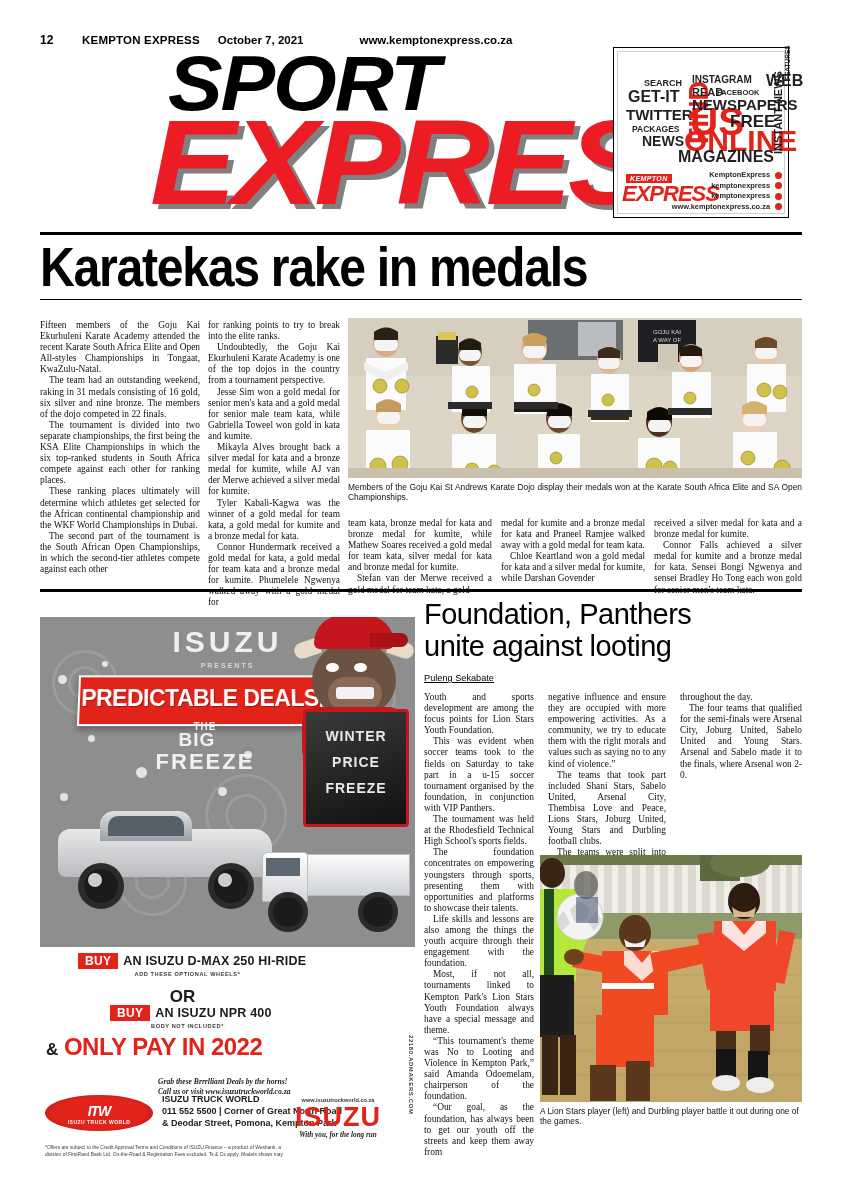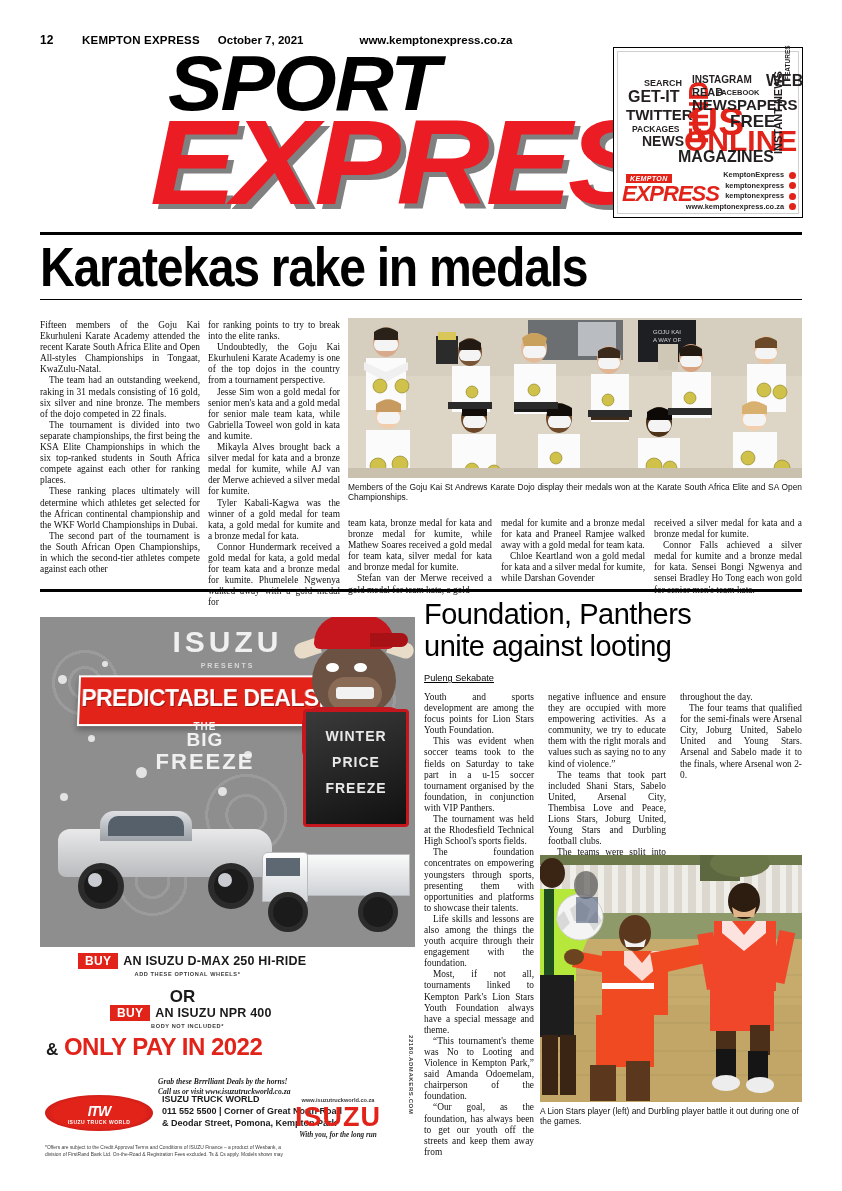--- a/index.html
+++ b/index.html
@@ -30,21 +30,21 @@
   .mh-express{
     position:absolute;left:0px;top:58px;
     font-family:"Liberation Sans",sans-serif;font-weight:bold;font-style:italic;
     font-size:120px;line-height:120px;letter-spacing:-4px;color:#ec1c24;
     text-shadow:5px 5px 0 #808080;
     transform:scaleX(1.08);transform-origin:left top;
   }
 
   
   .promo{
-    position:absolute;left:613px;top:47px;width:190px;height:171px;
+    position:absolute;left:613px;top:47px;width:176px;height:171px;
     border:1px solid #000;background:#fff;box-sizing:border-box;
   }
   .promo .inner{position:absolute;inset:3px;border:1px solid #cfcfcf;box-sizing:border-box;}
   .wordcloud{position:absolute;left:0;top:0;width:186px;height:120px;
     font-family:"Liberation Sans",sans-serif;}
   .wc{position:absolute;white-space:nowrap;font-weight:bold;color:#231f20;}
   .wc.red{color:#e2231a;}
   .wc.vert{transform:rotate(-90deg);transform-origin:left top;}
   .promo-logo{
     position:absolute;left:8px;top:126px;width:78px;height:34px;
@@ -182,21 +182,21 @@
     font-family:"Liberation Sans",sans-serif;font-weight:bold;font-size:23px;
     letter-spacing:-.5px;color:#fff;
     text-shadow:1px 1px 0 #9e1410;
   }
   .ad-the{
     position:absolute;left:110px;top:104px;width:110px;text-align:center;
     font-family:"Liberation Sans",sans-serif;font-weight:bold;font-size:10px;
     color:#f0f0f0;letter-spacing:1px;
   }
   .ad-big{
-    position:absolute;left:110px;top:112px;width:110px;text-align:center;
+    position:absolute;left:102px;top:112px;width:110px;text-align:center;
     font-family:"Liberation Sans",sans-serif;font-weight:bold;font-size:19px;
     color:#f0f0f0;letter-spacing:1px;
   }
   .ad-freeze{
     position:absolute;left:80px;top:132px;width:170px;text-align:center;
     font-family:"Liberation Sans",sans-serif;font-weight:bold;font-size:22px;
     color:#f0f0f0;letter-spacing:2px;
   }
   .bull{position:absolute;right:4px;top:-2px;width:115px;height:150px;}
   .bull .cap{position:absolute;left:18px;top:0;width:80px;height:34px;

